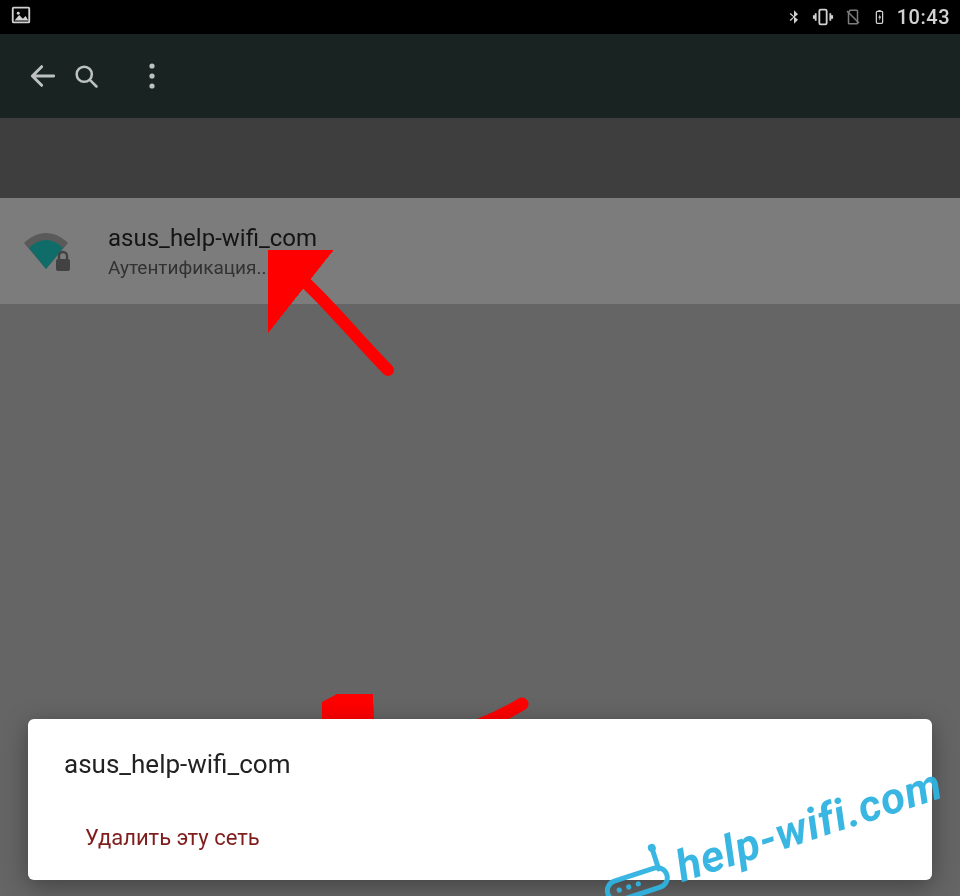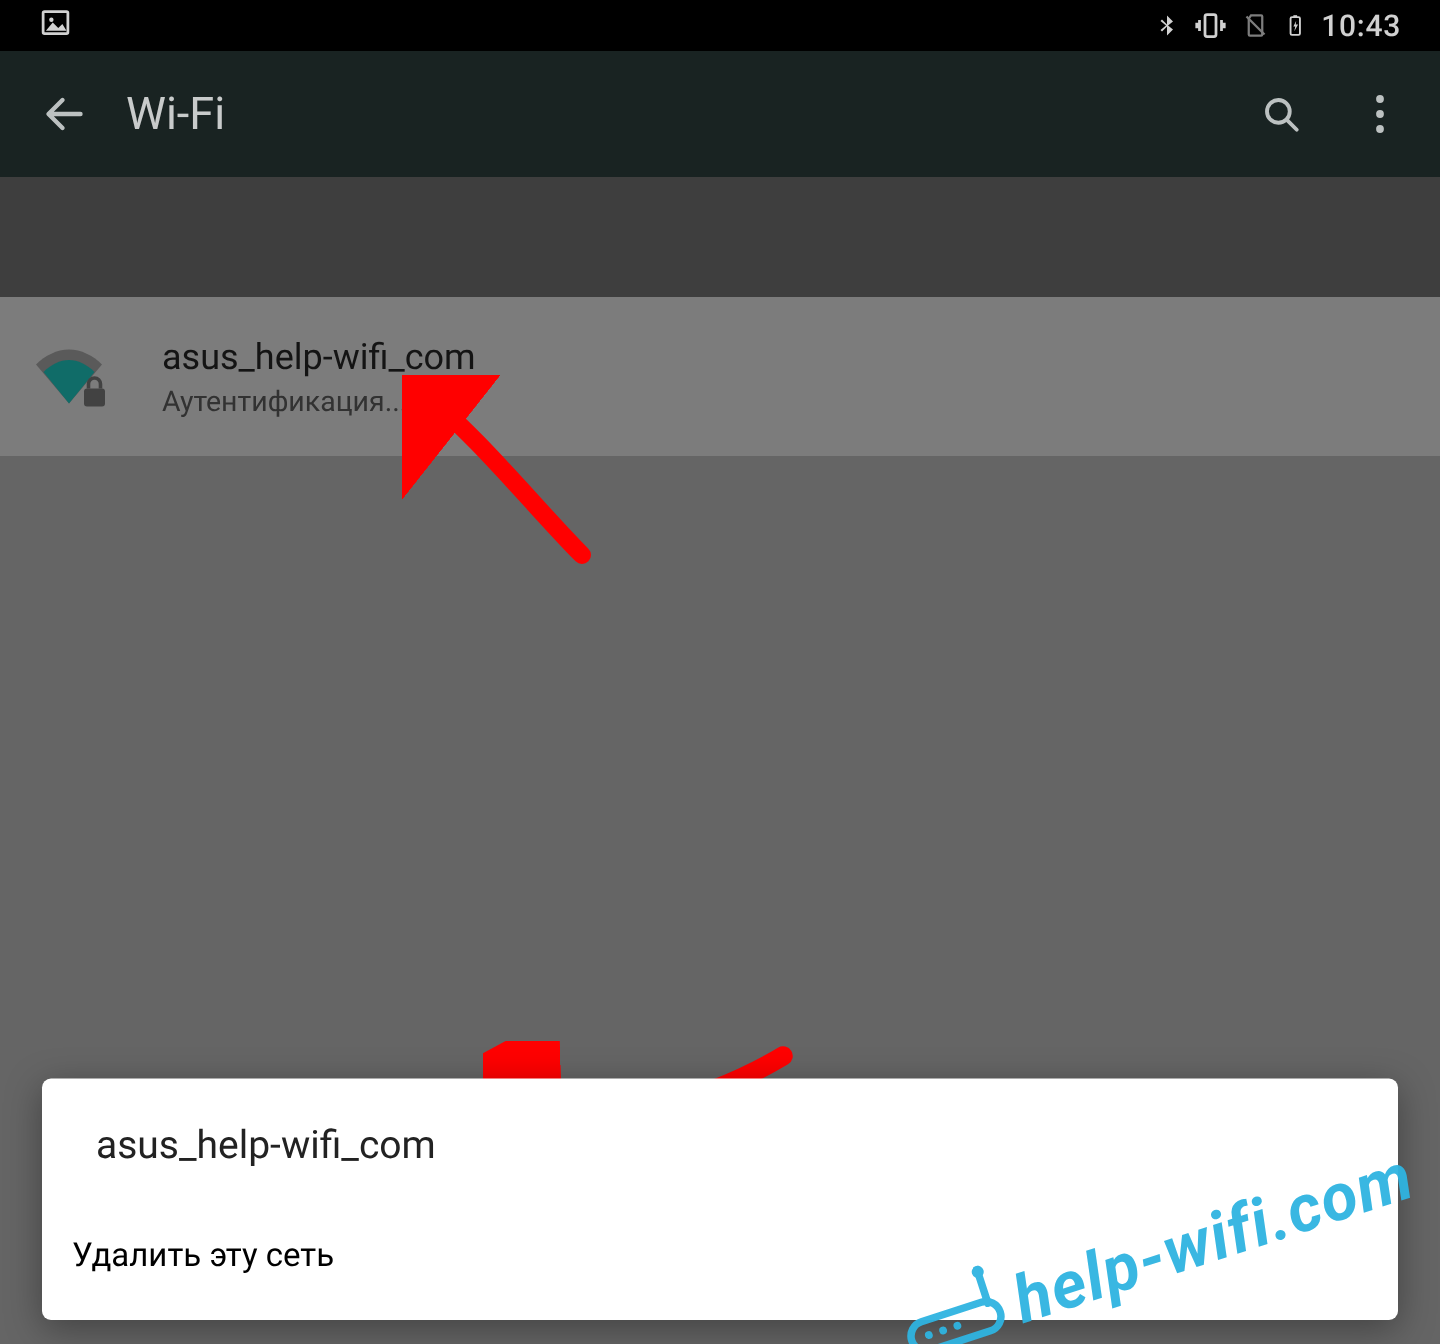--- a/index.html
+++ b/index.html
@@ -1,20 +1,20 @@
 <!DOCTYPE html>
 <html><head>
 <meta charset="utf-8">
 <style>
   * { box-sizing: border-box; margin: 0; padding: 0; }
   html, body { width: 960px; height: 896px; overflow: hidden; font-family: Roboto, Arial, sans-serif; background:#000; }
   .screen { position: relative; width: 960px; height: 896px; background:#757575; }
 
   
-  .status-bar { position:absolute; left:0; top:0; right:0; height:34px; background:#000; color:#fff; display:flex; align-items:center; justify-content:space-between; padding:0 26px; }
+  .status-bar { position:absolute; left:0; top:0; right:0; height:34px; background:#000; color:#fff; display:flex; align-items:center; justify-content:space-between; padding:0 10px; }
   .status-left { display:flex; align-items:center; gap:10px; }
   .status-right { display:flex; align-items:center; gap:10px; font-size:18px; }
   .status-right svg { display:block; }
   .clock { font-size:20px; font-weight:500; letter-spacing:0.5px; }
 
   
   .toolbar { position:absolute; left:0; top:34px; right:0; height:84px; background:#1f2b2a; display:flex; align-items:center; padding:0 20px; color:#d0d4d4; }
   .back-btn { width:46px; height:46px; display:flex; align-items:center; justify-content:center; cursor:pointer; }
   .title { font-size:30px; font-weight:400; color:#f5f8f8; margin-left:18px; flex:1; }
   .toolbar-actions { display:flex; align-items:center; gap:26px; }
@@ -34,21 +34,21 @@
   .list-area { position:absolute; left:0; top:198px; right:0; bottom:0; background:#9b9b9b; }
   .network-row { height:106px; background:#bfbfbf; display:flex; align-items:center; padding:0 20px 0 20px; }
   .wifi-icon-wrap { width:88px; display:flex; align-items:center; justify-content:flex-start; }
   .network-texts { display:flex; flex-direction:column; gap:4px; }
   .net-name { font-size:24px; color:#1f1f1f; }
   .net-status { font-size:19px; color:#4d4d4d; }
 
   
   .dialog { position:absolute; left:28px; right:28px; bottom:16px; background:#fff; border-radius:6px; box-shadow:0 6px 24px rgba(0,0,0,.35); padding:24px 0 6px 0; }
   .dialog-title { font-size:26px; color:#222; padding:6px 36px 22px 36px; }
-  .dialog-item { font-size:22px; color:#000000; padding:24px 20px; cursor:pointer; }
+  .dialog-item { font-size:22px; color:#7f1d1d; padding:24px 57px; cursor:pointer; }
 
   
   .arrow { position:absolute; }
 
   
   .watermark { position:absolute; right:10px; bottom:85px; transform:rotate(-18deg); transform-origin:right bottom; color:#2fb4e1; font-size:44px; font-weight:700; font-style:italic; opacity:.95; letter-spacing:1px; pointer-events:none; display:flex; align-items:center; gap:6px; }
   .watermark .router { display:inline-block; }
 </style>
 </head>
 <body>
@@ -114,21 +114,20 @@
       <span class="clock">10:43</span>
     </div>
   </div>
 
   <div class="toolbar">
     <div class="back-btn">
       <svg width="32" height="32" viewBox="0 0 24 24">
           <path d="M20 12 H5 M11 5 L4 12 L11 19" stroke="#e6ecec" stroke-width="2.2" fill="none" stroke-linecap="round" stroke-linejoin="round"></path>
         </svg>
     </div>
-    <div class="title">Wi-Fi</div>
     <div class="toolbar-actions">
       <div class="icon-btn">
         <svg width="28" height="28" viewBox="0 0 24 24">
             <circle cx="10.5" cy="10.5" r="6.5" fill="none" stroke="#e6ecec" stroke-width="2.2"></circle>
             <line x1="15.5" y1="15.5" x2="21" y2="21" stroke="#e6ecec" stroke-width="2.2" stroke-linecap="round"></line>
           </svg>
       </div>
       <div class="icon-btn">
         <svg width="8" height="28" viewBox="0 0 8 28">
             <circle cx="4" cy="4" r="2.6" fill="#e6ecec"></circle>

